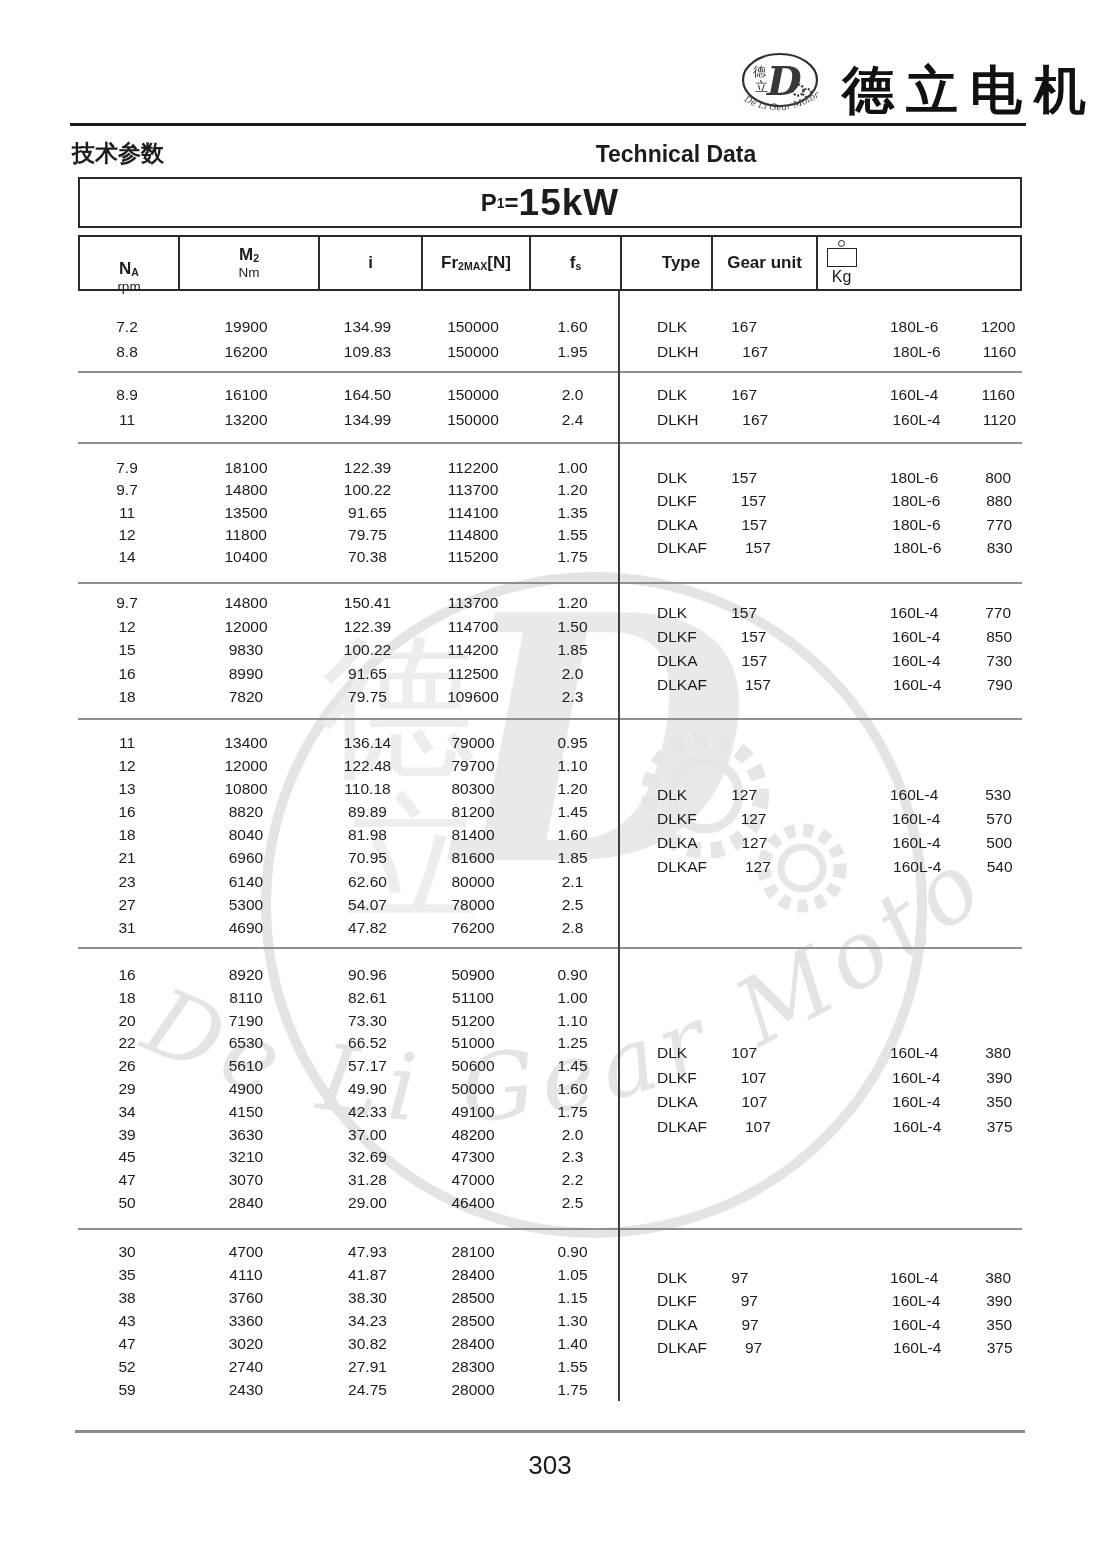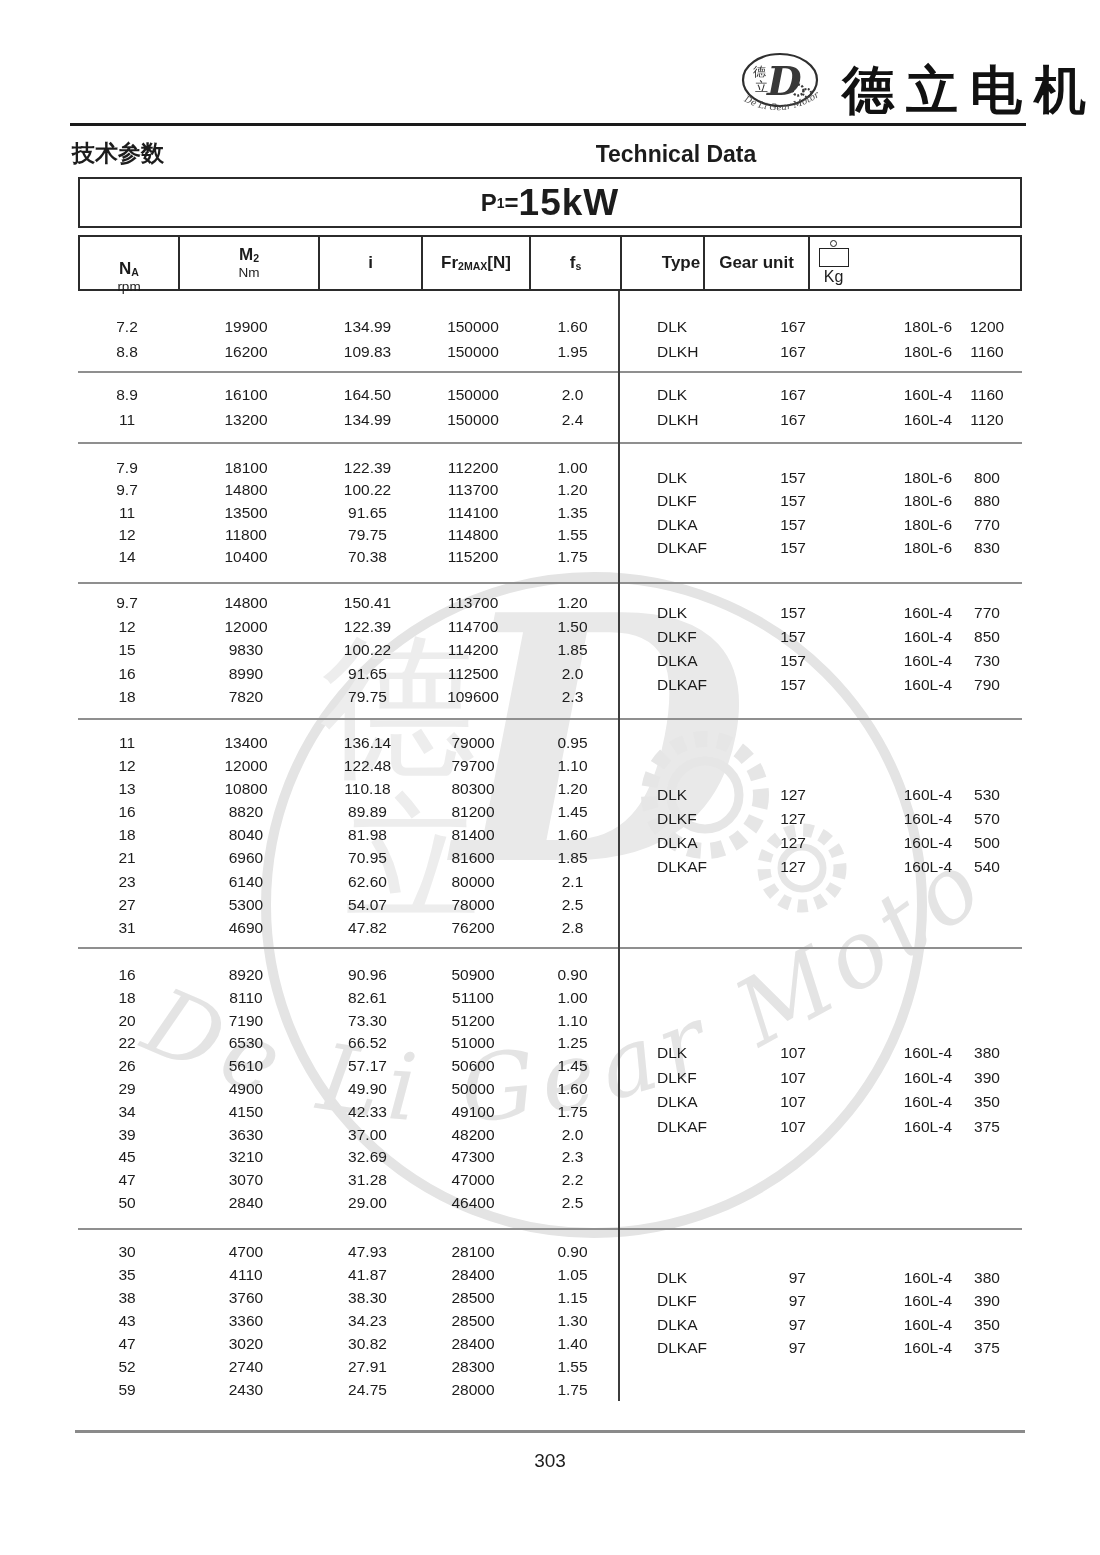--- a/index.html
+++ b/index.html
@@ -45,32 +45,32 @@
   .sub { font-size:0.62em; font-weight:bold; vertical-align:-0.22em; }
   .w-circle { width:7px; height:7px; border:1.5px solid #222; border-radius:50%; margin-bottom:1px; }
   .w-rect { width:30px; height:19px; border:1.5px solid #222; }
   .w-kg { font-size:16px; margin-top:1px; }
 
   
   .lrow { display:flex; }
   .lrow span { display:block; text-align:center; font-size:15.5px; }
   .c-na { width:98px; } .c-m2 { width:140px; } .c-i { width:103px; }
   .c-fr { width:108px; } .c-fs { width:91px; }
-  .rrow { display:flex; }
+  .rrow { display:flex;gap:36px; }
   .rrow span { display:block; font-size:15.5px; }
   .c-type { width:81px; text-align:left; padding-left:37px; }
-  .c-gear { width:105px; text-align:right; }
+  .c-gear { width:105px; text-align:left;margin-left:8px; }
   .c-motor{ width:146px; text-align:right; }
   .c-kg   { width:70px;  text-align:center; }
 
   .divider { left:78px; width:944px; height:2px; background:#8f8f8f; }
   #vline { left:618px; top:291px; width:2px; height:1110px; background:#3c3c3c; }
   #bottom-rule { left:75px; top:1430px; width:950px; height:3px; background:#8a8a8a; }
 
-  #page-number { left:0; top:1450px; width:1100px; text-align:center; font-size:19px; }
+  #page-number { left:0; top:1450px; width:1100px; text-align:center; font-size:26px; }
 
   .z { z-index:1; }
 </style>
 </head>
 <body>
 
 <svg id="watermark" viewBox="0 0 1100 1555" xmlns="http://www.w3.org/2000/svg">
   <circle cx="594" cy="905" r="328" fill="none" stroke="#e4e4e4" stroke-width="10"></circle>
   <text x="320" y="760" font-size="155" fill="#ededed" font-family="DejaVu Serif,serif">德</text>
   <text x="345" y="905" font-size="135" fill="#ededed" font-family="DejaVu Serif,serif">立</text>

